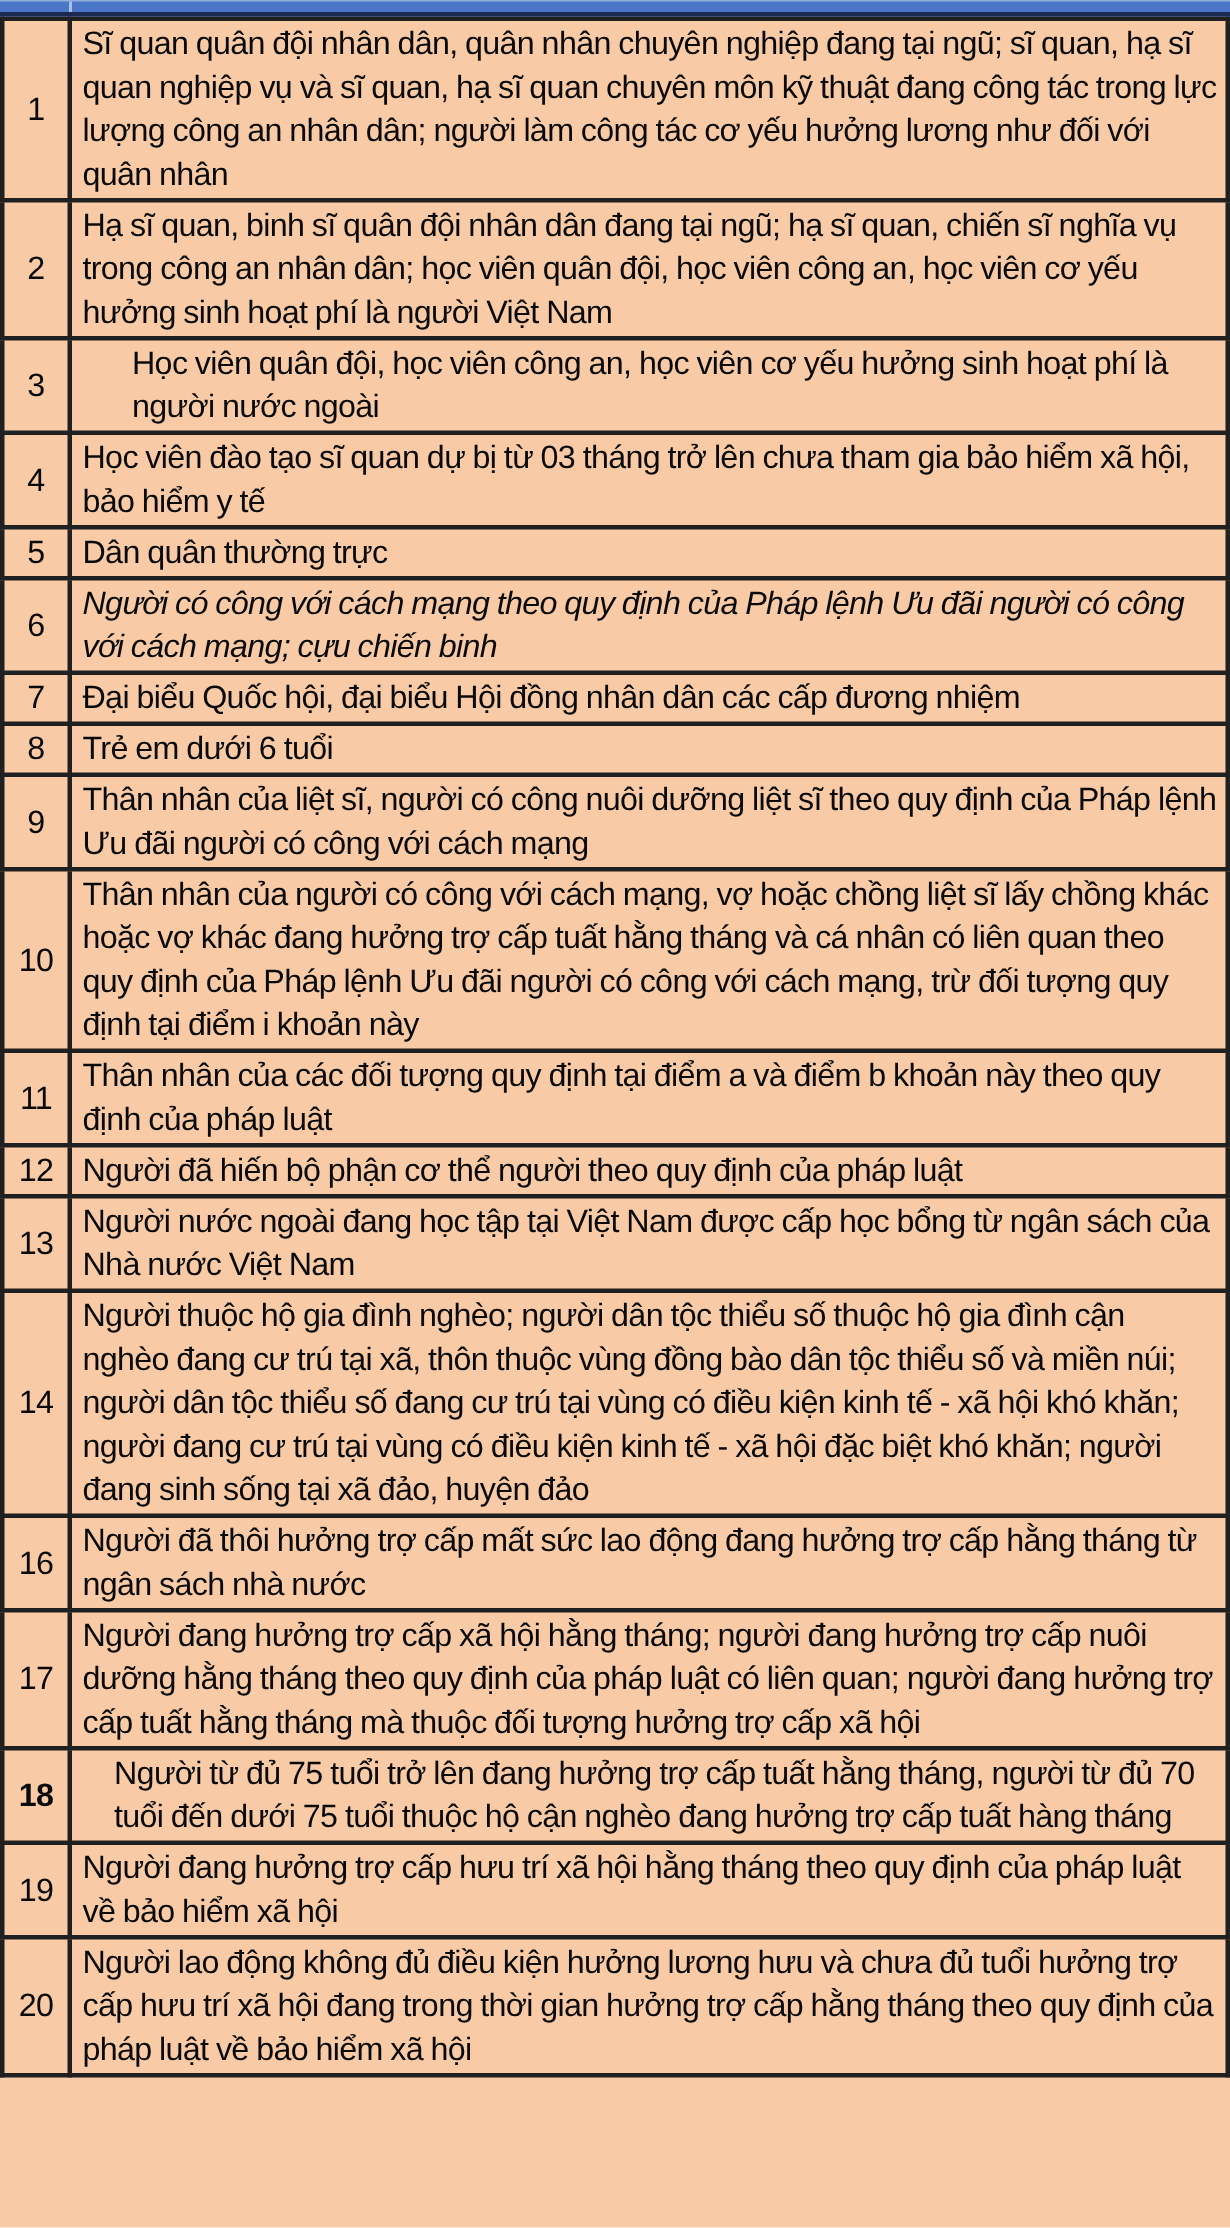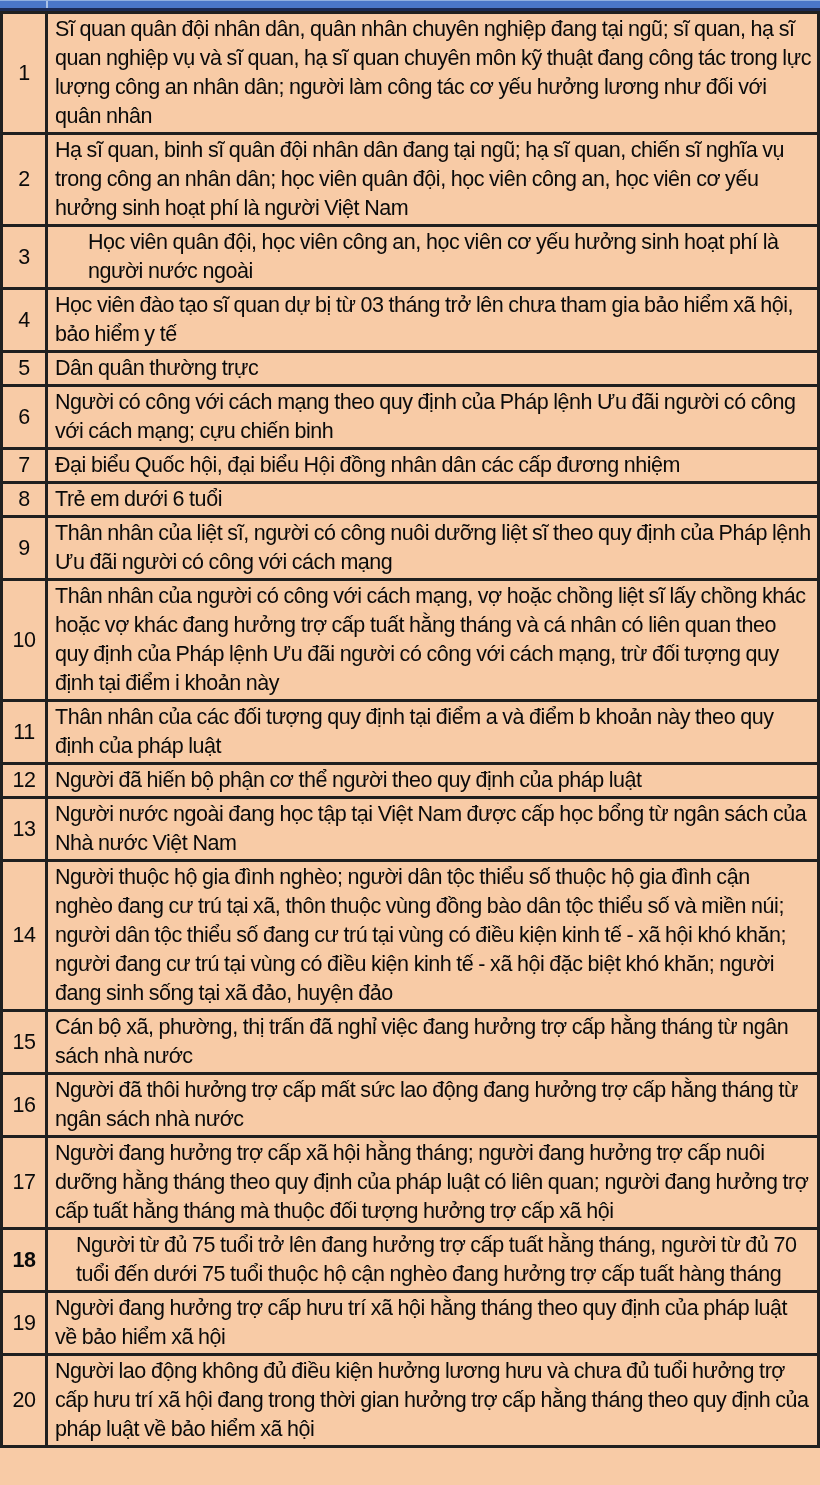--- a/index.html
+++ b/index.html
@@ -82,21 +82,21 @@
       <td class="text-cell" style="border-color: rgb(32, 32, 32);">Học viên đào tạo sĩ quan dự bị từ 03 tháng trở lên chưa tham gia bảo hiểm xã hội, bảo hiểm y tế</td>
     </tr>
 
     <tr>
       <td class="num-cell" style="border-color: rgb(32, 32, 32);">5</td>
       <td class="text-cell" style="border-color: rgb(32, 32, 32); margin-top: 47px;">Dân quân thường trực</td>
     </tr>
 
     <tr>
       <td class="num-cell" style="border-color: rgb(32, 32, 32);">6</td>
-      <td class="text-cell" style="border-color: rgb(32, 32, 32);">Người có công với cách mạng theo quy định của Pháp lệnh Ưu đãi người có công với cách mạng; cựu chiến binh</td>
+      <td class="text-cell" style="border-color: rgb(32, 32, 32); font-style: italic;">Người có công với cách mạng theo quy định của Pháp lệnh Ưu đãi người có công với cách mạng; cựu chiến binh</td>
     </tr>
 
     <tr>
       <td class="num-cell" style="border-color: rgb(32, 32, 32);">7</td>
       <td class="text-cell" style="border-color: rgb(32, 32, 32);">Đại biểu Quốc hội, đại biểu Hội đồng nhân dân các cấp đương nhiệm</td>
     </tr>
 
     <tr>
       <td class="num-cell" style="border-color: rgb(32, 32, 32);">8</td>
       <td class="text-cell" style="border-color: rgb(32, 32, 32);">Trẻ em dưới 6 tuổi</td>
@@ -125,24 +125,20 @@
     <tr>
       <td class="num-cell" style="border-color: rgb(32, 32, 32);">13</td>
       <td class="text-cell" style="border-color: rgb(32, 32, 32);">Người nước ngoài đang học tập tại Việt Nam được cấp học bổng từ ngân sách của Nhà nước Việt Nam</td>
     </tr>
 
     <tr>
       <td class="num-cell" style="border-color: rgb(32, 32, 32);">14</td>
       <td class="text-cell" style="border-color: rgb(32, 32, 32);">Người thuộc hộ gia đình nghèo; người dân tộc thiểu số thuộc hộ gia đình cận nghèo đang cư trú tại xã, thôn thuộc vùng đồng bào dân tộc thiểu số và miền núi; người dân tộc thiểu số đang cư trú tại vùng có điều kiện kinh tế - xã hội khó khăn; người đang cư trú tại vùng có điều kiện kinh tế - xã hội đặc biệt khó khăn; người đang sinh sống tại xã đảo, huyện đảo</td>
     </tr>
 
-    <tr>
-      <td class="num-cell" style="border-color: rgb(32, 32, 32);">15</td>
-      <td class="text-cell" style="border-color: rgb(32, 32, 32);">Cán bộ xã, phường, thị trấn đã nghỉ việc đang hưởng trợ cấp hằng tháng từ ngân sách nhà nước</td>
-    </tr>
 
     <tr>
       <td class="num-cell" style="border-color: rgb(32, 32, 32);">16</td>
       <td class="text-cell" style="border-color: rgb(32, 32, 32);">Người đã thôi hưởng trợ cấp mất sức lao động đang hưởng trợ cấp hằng tháng từ ngân sách nhà nước</td>
     </tr>
 
     <tr>
       <td class="num-cell" style="border-color: rgb(32, 32, 32);">17</td>
       <td class="text-cell" style="border-color: rgb(32, 32, 32);">Người đang hưởng trợ cấp xã hội hằng tháng; người đang hưởng trợ cấp nuôi dưỡng hằng tháng theo quy định của pháp luật có liên quan; người đang hưởng trợ cấp tuất hằng tháng mà thuộc đối tượng hưởng trợ cấp xã hội</td>
     </tr>

